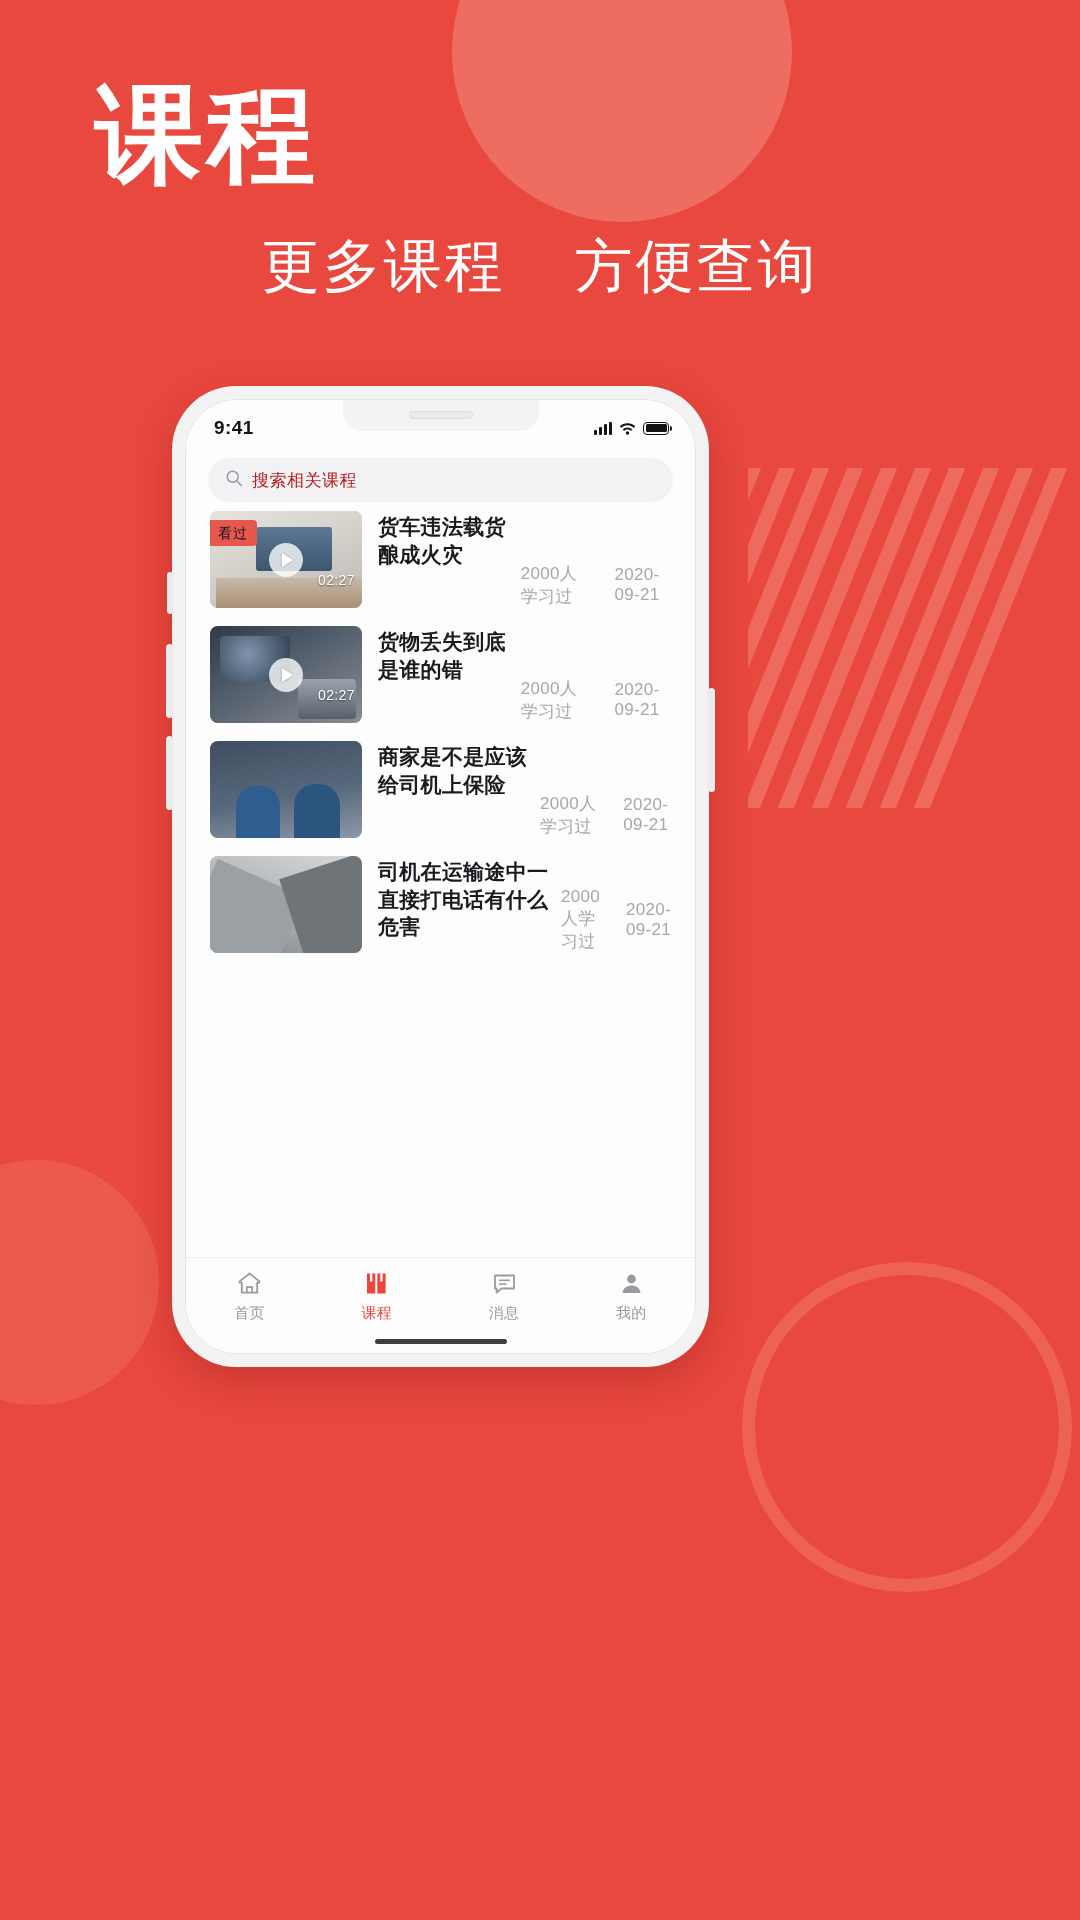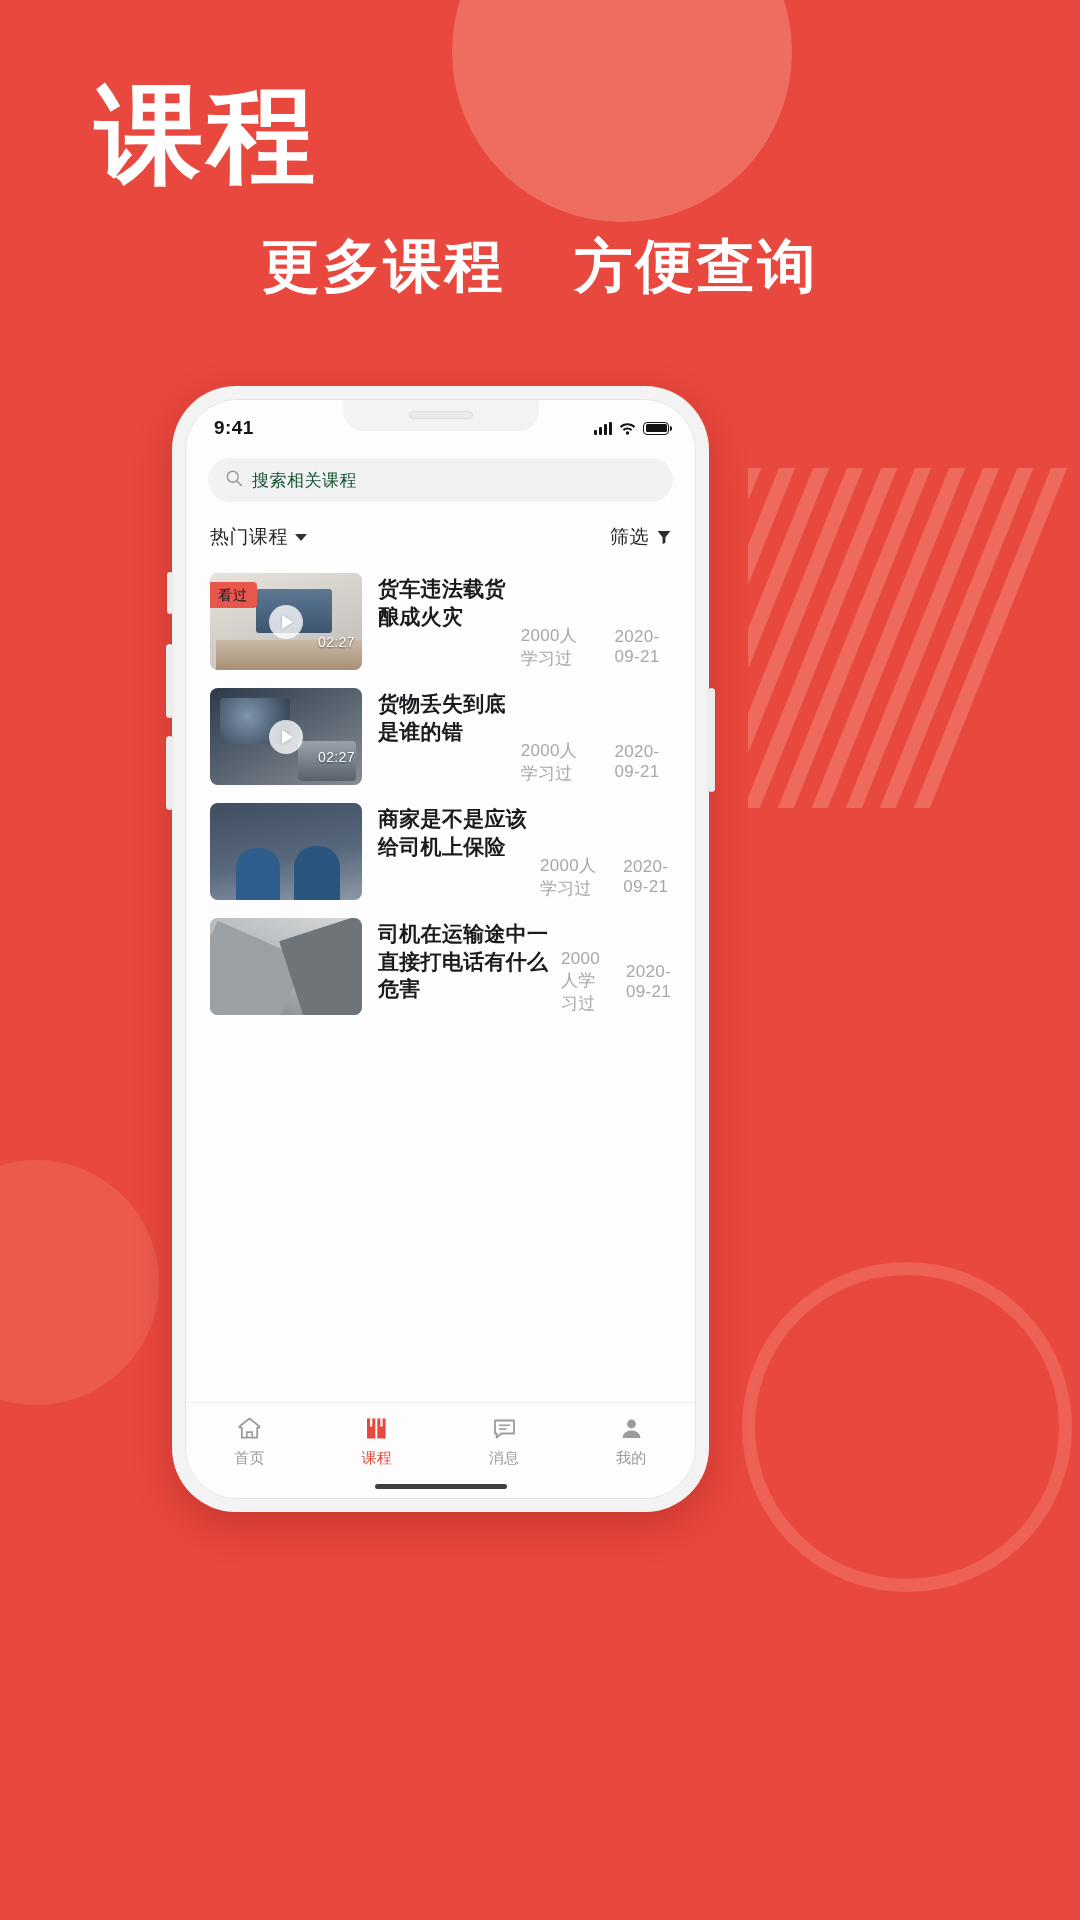--- a/index.html
+++ b/index.html
@@ -45,29 +45,29 @@
   .hero-title {
     position: absolute; left: 95px; top: 82px;
     font-family: "Liberation Serif", "DejaVu Serif", serif;
     font-size: 108px; font-weight: 700; color: #ffffff;
     letter-spacing: 4px; line-height: 1;
   }
   .hero-sub {
     position: absolute; left: 0; top: 238px; width: 1080px;
     text-align: center;
     font-family: "Liberation Serif", "DejaVu Serif", serif;
-    font-size: 58px; font-weight: 700; color: #ffffff;
+    font-size: 58px; font-weight: 400; color: #ffffff;
     letter-spacing: 3px; line-height: 1;
   }
   .hero-sub .gap { display: inline-block; width: 34px; }
 
   
   .phone {
     position: absolute; left: 172px; top: 386px;
-    width: 537px; height: 1126px;
+    width: 537px; height: 981px;
     background: #f3f3f4;
     border-radius: 64px;
     box-shadow: 0 14px 38px rgba(120,16,10,.28);
     padding: 13px;
   }
   .phone-inner {
     position: relative;
     width: 100%; height: 100%;
     background: #ffffff;
     border-radius: 52px;
@@ -133,21 +133,21 @@
     display: flex; flex-direction: column;
   }
   .app-body { flex: 1; display: flex; flex-direction: column; padding-top: 48px; }
 
   
   .search-wrap { padding: 10px 22px 0 22px; }
   .search-bar {
     height: 44px; background: #f2f2f4; border-radius: 22px;
     display: flex; align-items: center; gap: 9px; padding: 0 17px;
   }
-  .search-ph { font-size: 17px; color: #14532d; letter-spacing: .5px; }
+  .search-ph { font-size: 17px; color: #b91c1c; letter-spacing: .5px; }
 
   
   .filter-row {
     display: flex; align-items: center; justify-content: space-between;
     padding: 22px 24px 14px 24px;
   }
   .sort-ctl { display: flex; align-items: center; gap: 7px; }
   .sort-label { font-size: 19px; color: #27272b; letter-spacing: .5px; }
   .caret {
     width: 0; height: 0; border-left: 6px solid transparent;
@@ -345,34 +345,20 @@
             <span>
               <svg viewBox="0 0 20 20" width="18" height="18" aria-hidden="true">
                 <circle cx="8.6" cy="8.6" r="6.1" fill="none" stroke="#9b9ba2" stroke-width="1.7"></circle>
                 <line x1="13.2" y1="13.4" x2="18" y2="18.2" stroke="#9b9ba2" stroke-width="1.7" stroke-linecap="round"></line>
               </svg>
             </span>
             <span class="search-ph">搜索相关课程</span>
           </div>
         </div>
 
-        <div class="filter-row">
-          <div class="sort-ctl">
-            <span class="sort-label">热门课程</span>
-            <span class="caret"></span>
-          </div>
-          <div class="filter-ctl">
-            <span class="filter-label">筛选</span>
-            <span class="funnel">
-              <svg viewBox="0 0 14 15" width="14" height="15" aria-hidden="true">
-                <path d="M0.6 1h12.8L8.4 7.3v5.4L5.6 14V7.3z" fill="#2a2a30"></path>
-              </svg>
-            </span>
-          </div>
-        </div>
 
         <div class="course-list">
 
           <div class="course-item">
             <div class="thumb">
               <div class="ph ph-1"></div>
               <span class="badge-seen">看过</span>
               <span class="play-btn">
                   <i></i>
                 </span>

